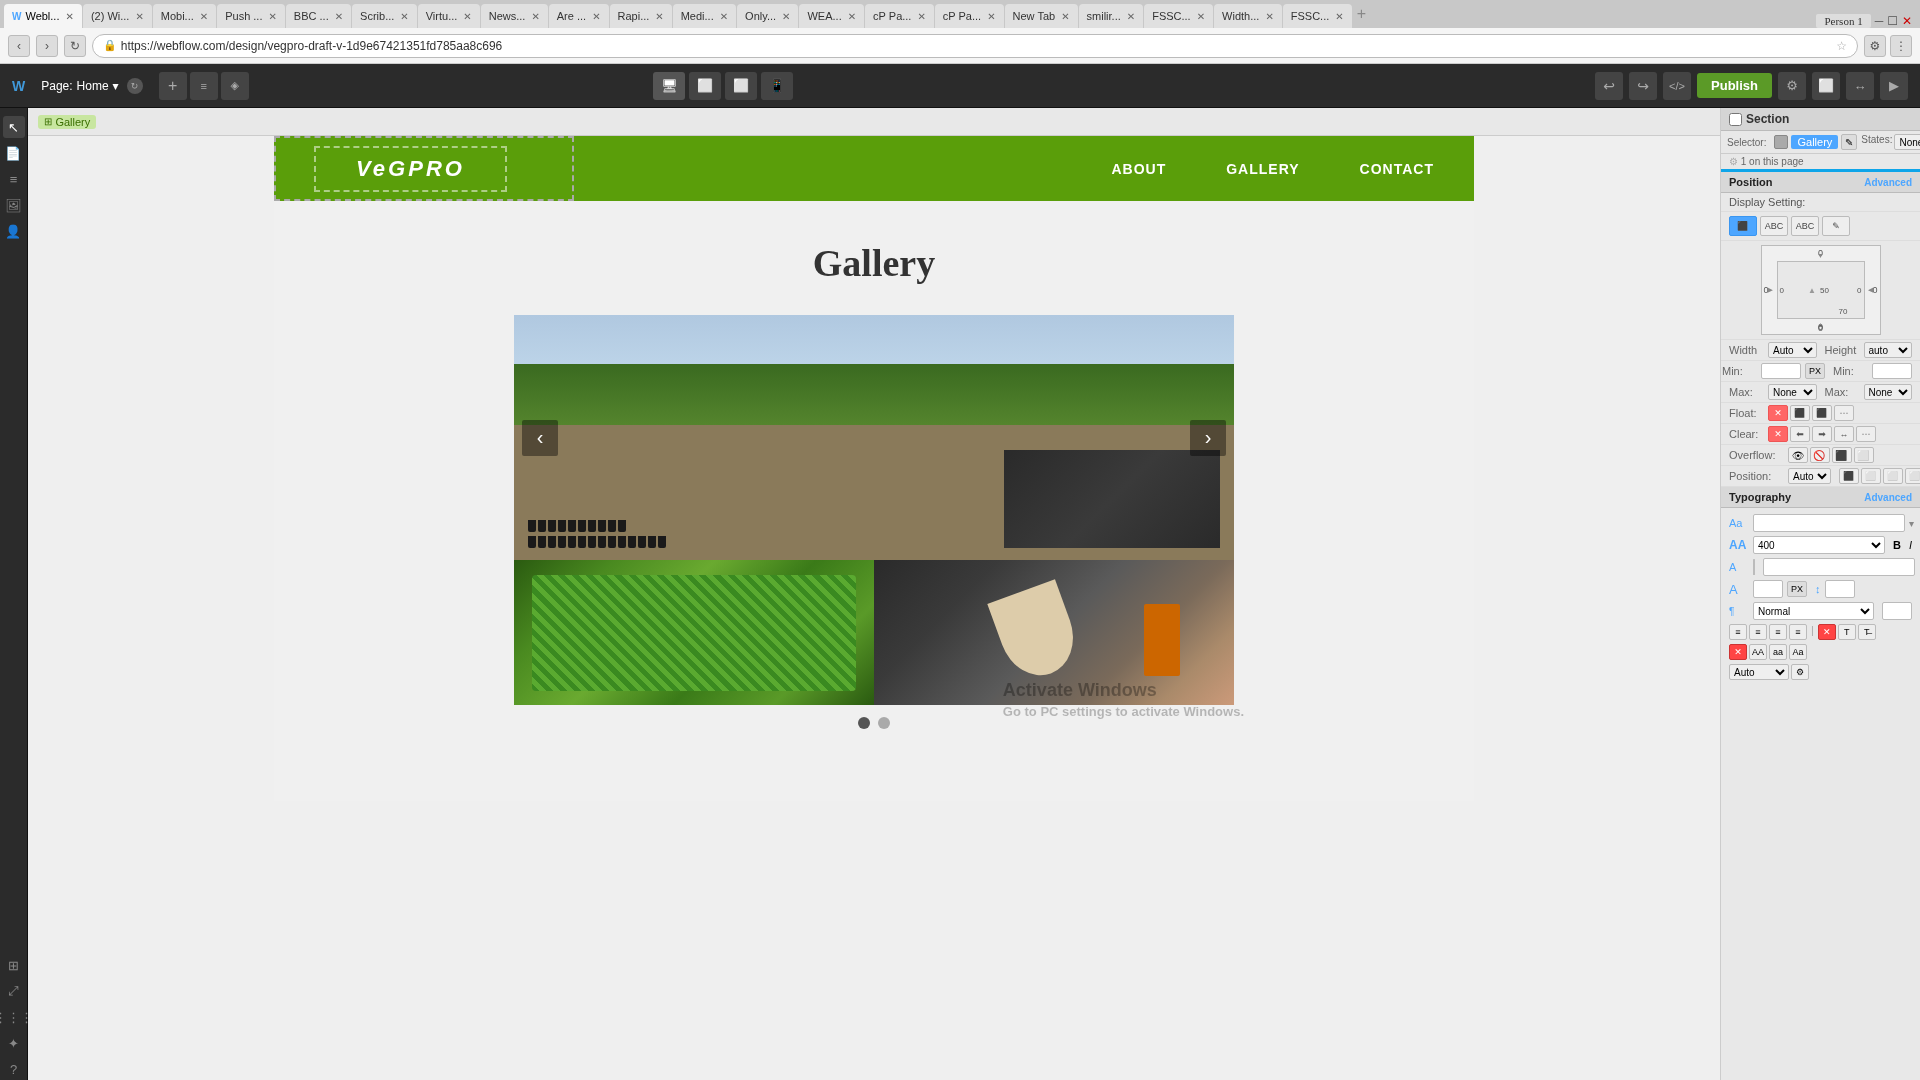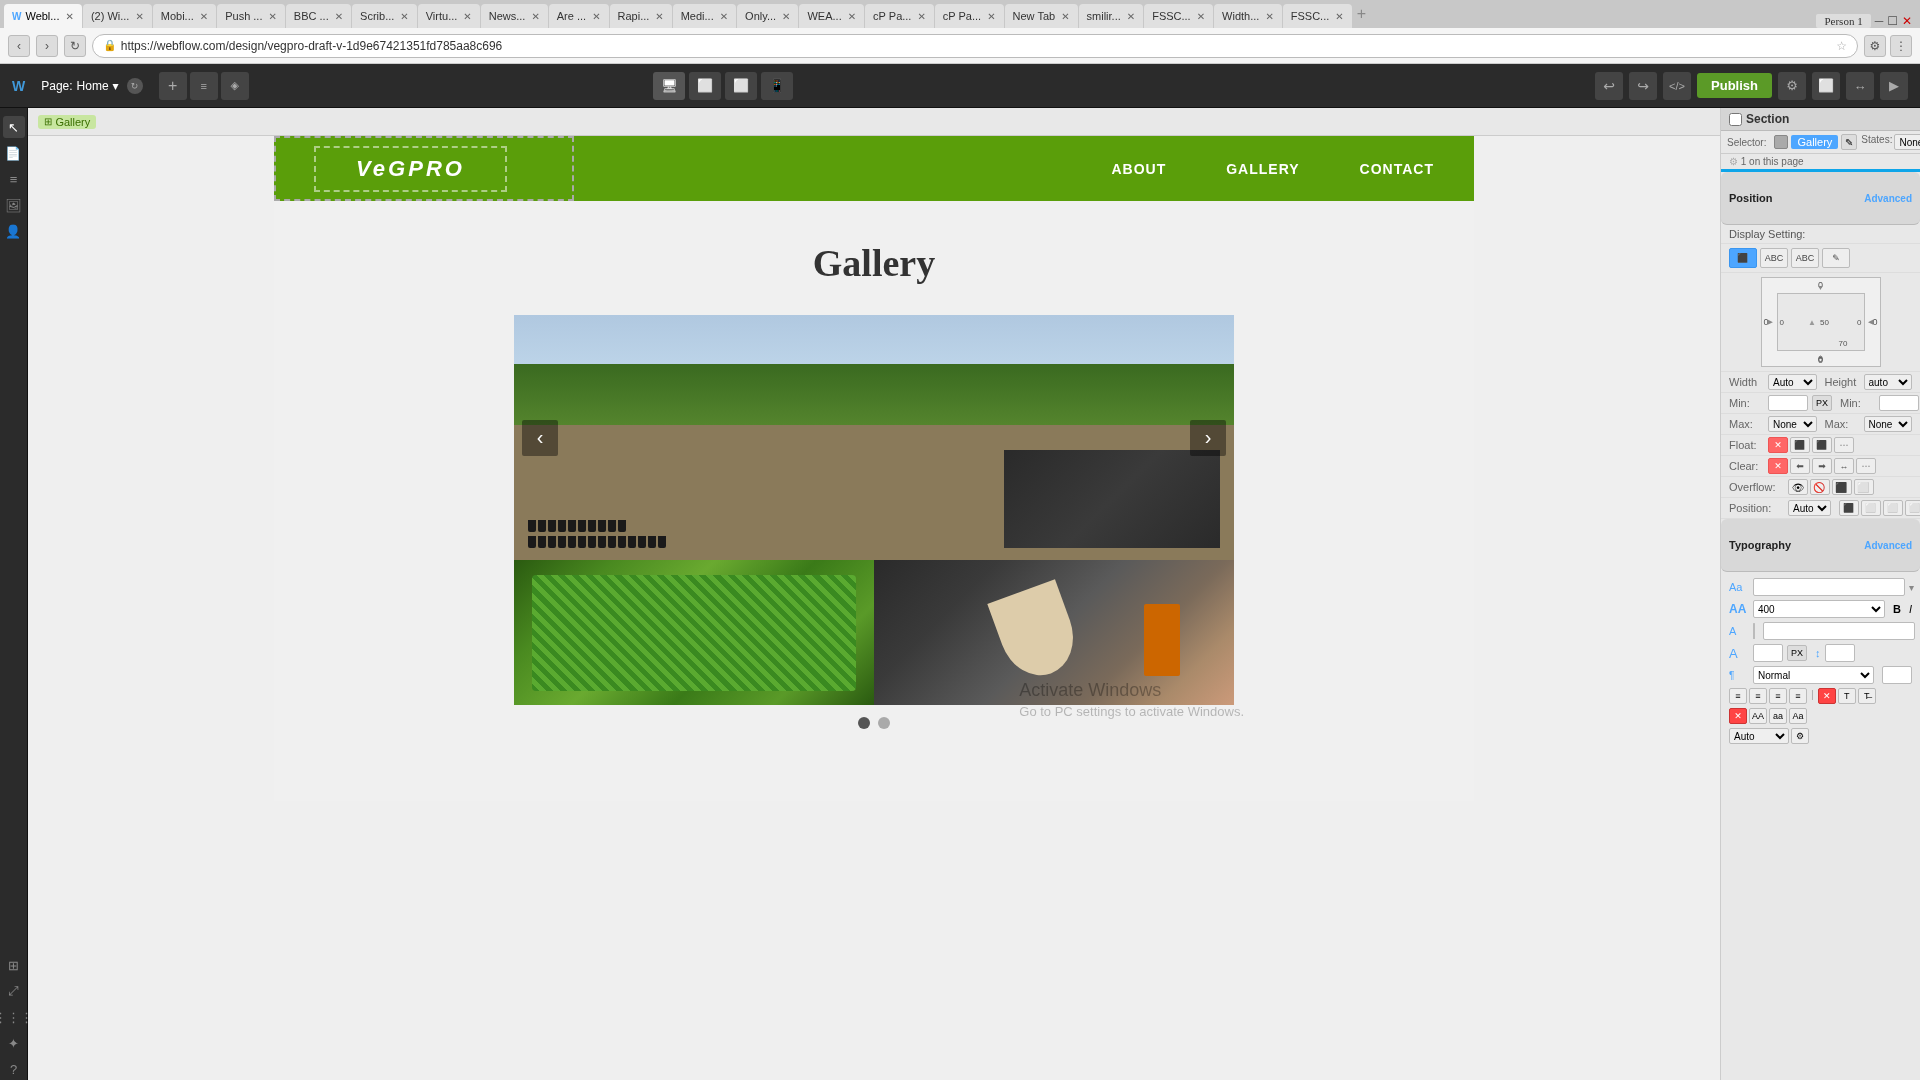--- a/index.html
+++ b/index.html
@@ -352,31 +352,30 @@
     }
     .on-page-text {
       font-size: 10px;
       color: #666;
       padding: 2px 8px;
       border-bottom: 3px solid #0ea5e9;
     }
 
     .collapse-section {
       background: #d8d8d8;
-      padding: 20px 8px;
+      padding: 4px 8px;
       display: flex;
       align-items: center;
       gap: 4px;
       font-size: 11px;
       font-weight: 600;
       color: #222;
       border-bottom: 1px solid #bbb;
       cursor: pointer;
       justify-content: space-between;
-      border-radius: 6px;
     }
     .collapse-section .adv-btn {
       font-size: 10px;
       color: #4da6ff;
       cursor: pointer;
     }
 
     .display-btns {
       display: flex;
       gap: 3px;
@@ -409,20 +408,21 @@
     .pos-top { top: 2px; left: 50%; transform: translateX(-50%); }
 
     
     .dim-row {
       display: flex;
       align-items: center;
       padding: 2px 8px;
       gap: 4px;
       font-size: 11px;
       border-bottom: 1px solid #ddd;
+      justify-content: flex-end;
     }
     .dim-label { color: #666; min-width: 35px; }
     .dim-input {
       width: 40px; height: 16px;
       border: 1px solid #bbb; border-radius: 2px;
       font-size: 10px; padding: 0 2px;
       background: white;
     }
     .dim-unit {
       background: #ddd;
@@ -516,21 +516,21 @@
       background: white;
     }
 
     
     .activate-overlay {
       position: absolute;
       bottom: 80px;
       right: 230px;
       color: rgba(0,0,0,0.25);
       font-size: 20px;
-      font-weight: 400;
+      font-weight: 700;
       line-height: 1.4;
       pointer-events: none;
     }
     .activate-overlay .main-text { font-size: 18px; color: rgba(0,0,0,0.3); }
     .activate-overlay .sub-text { font-size: 13px; color: rgba(0,0,0,0.25); }
 
     
     .canvas-inner {
       position: relative;
       flex: 1;

